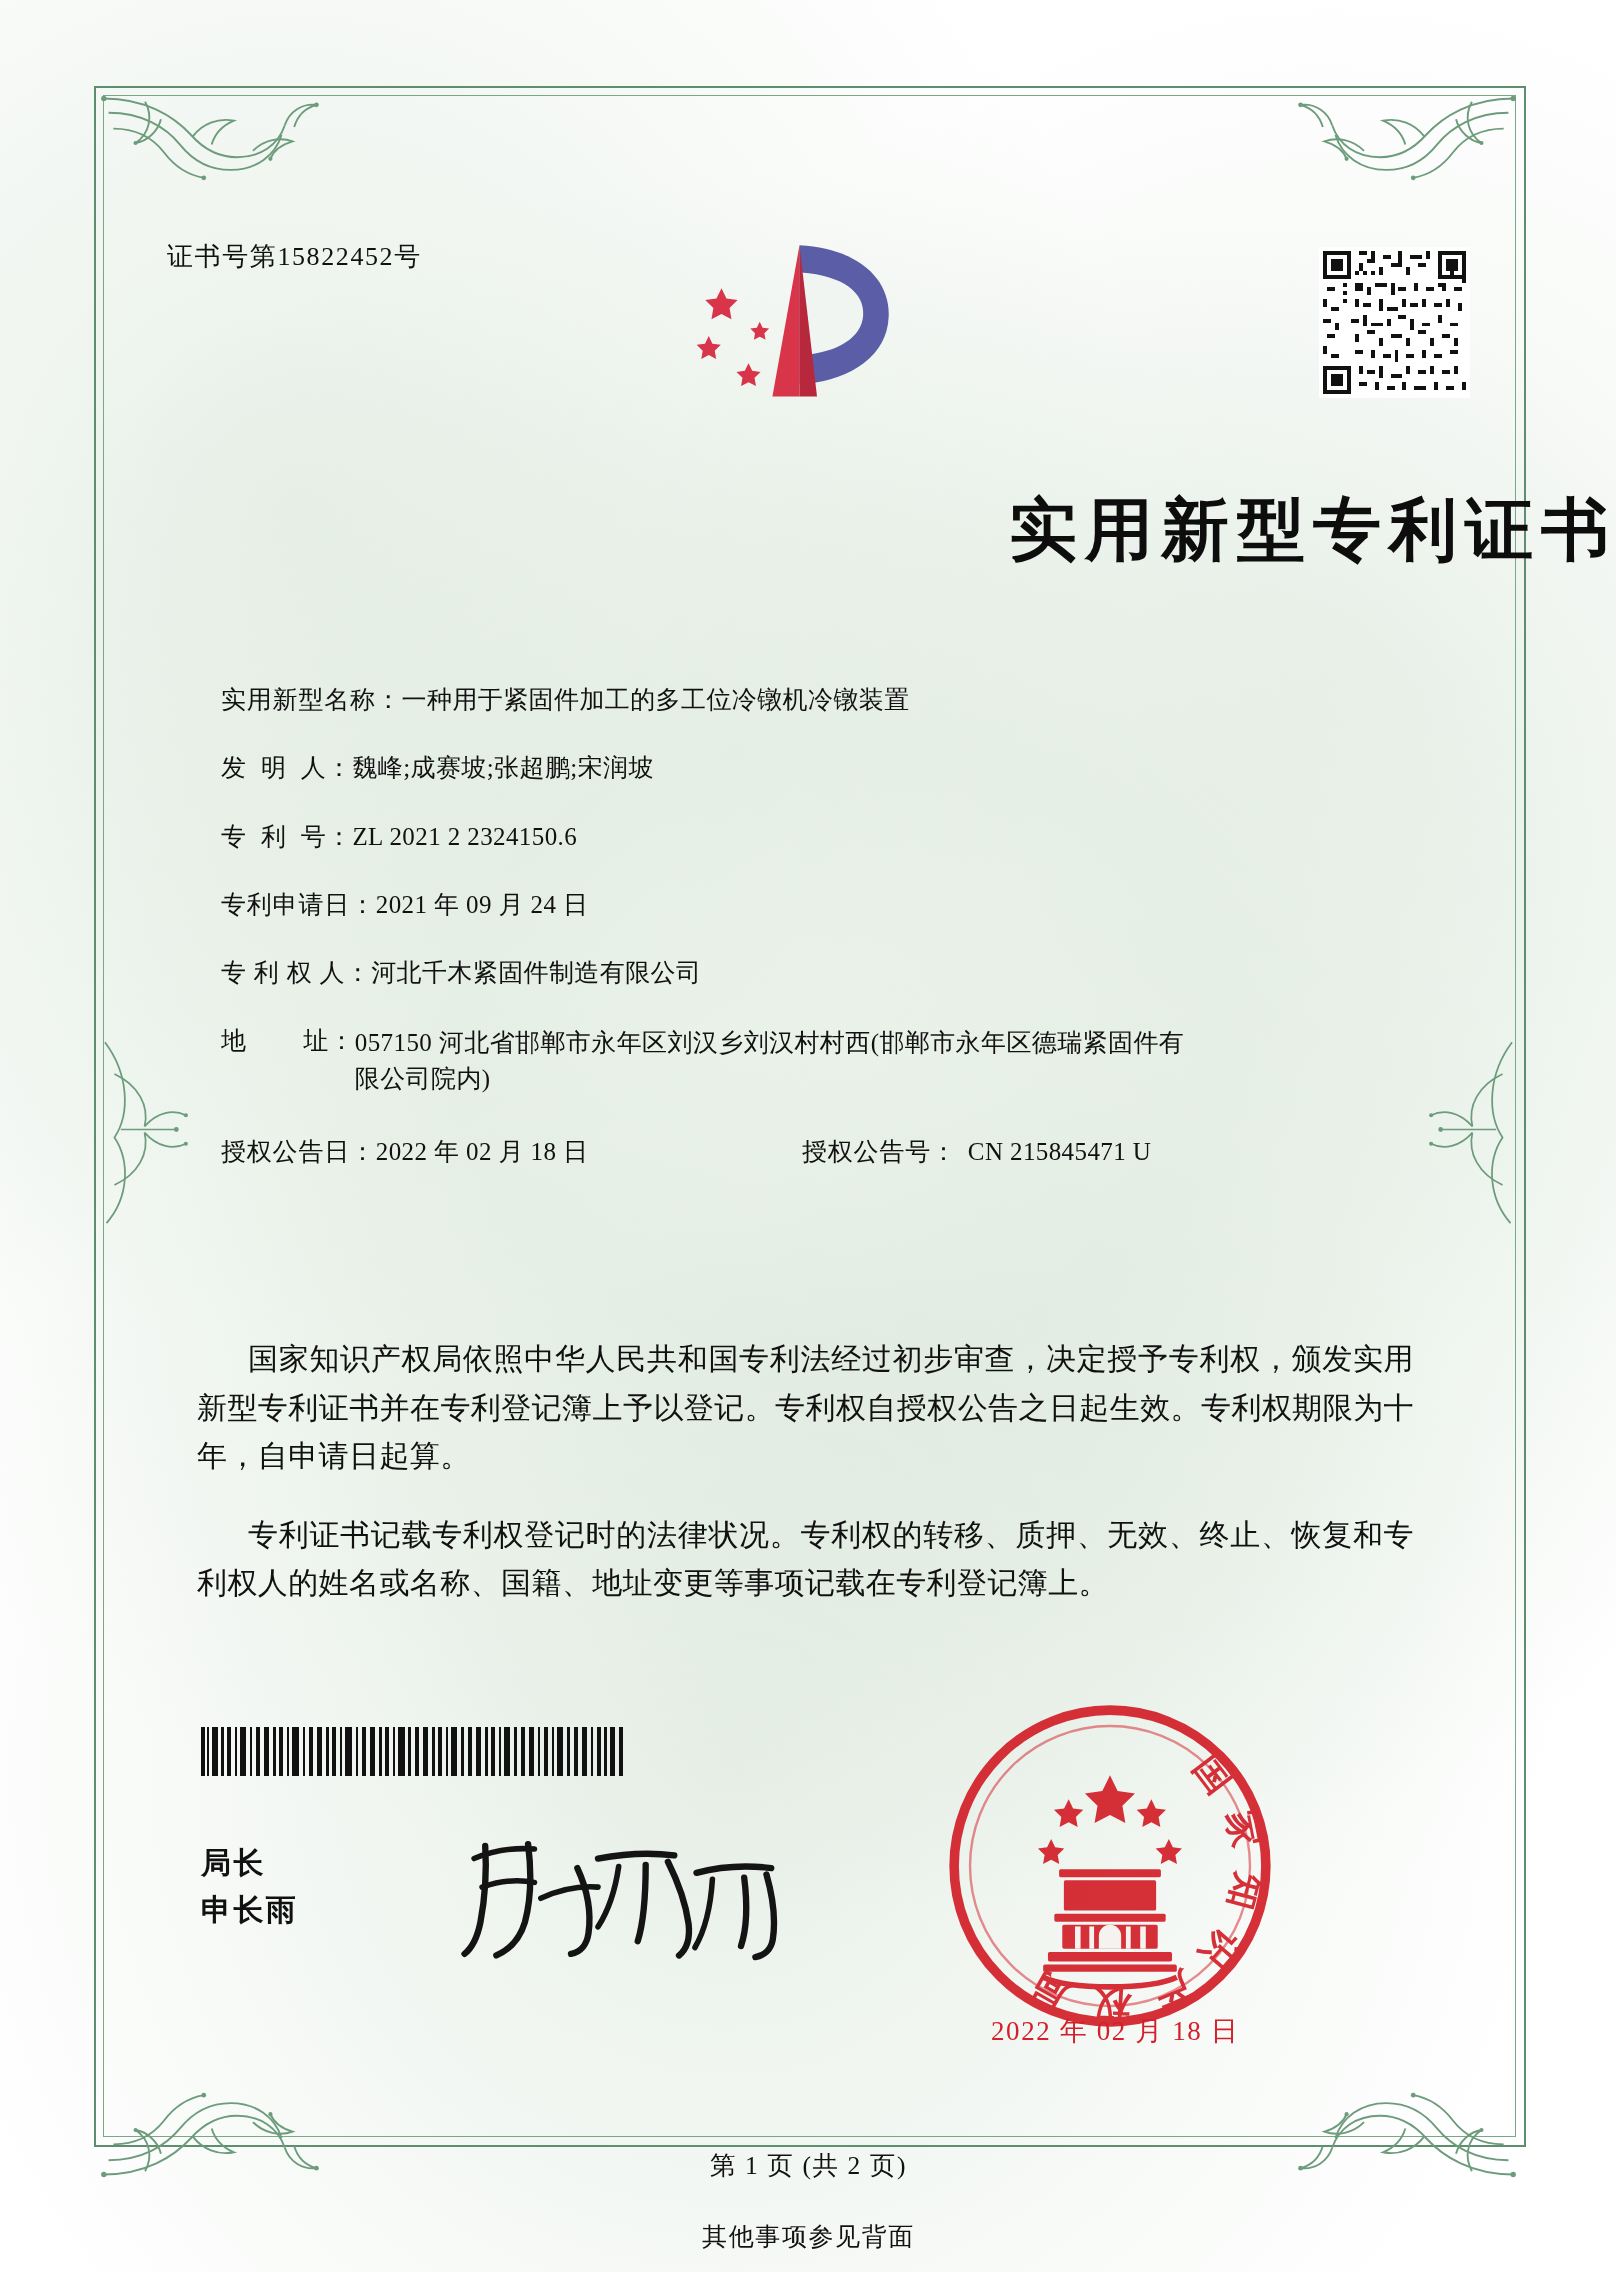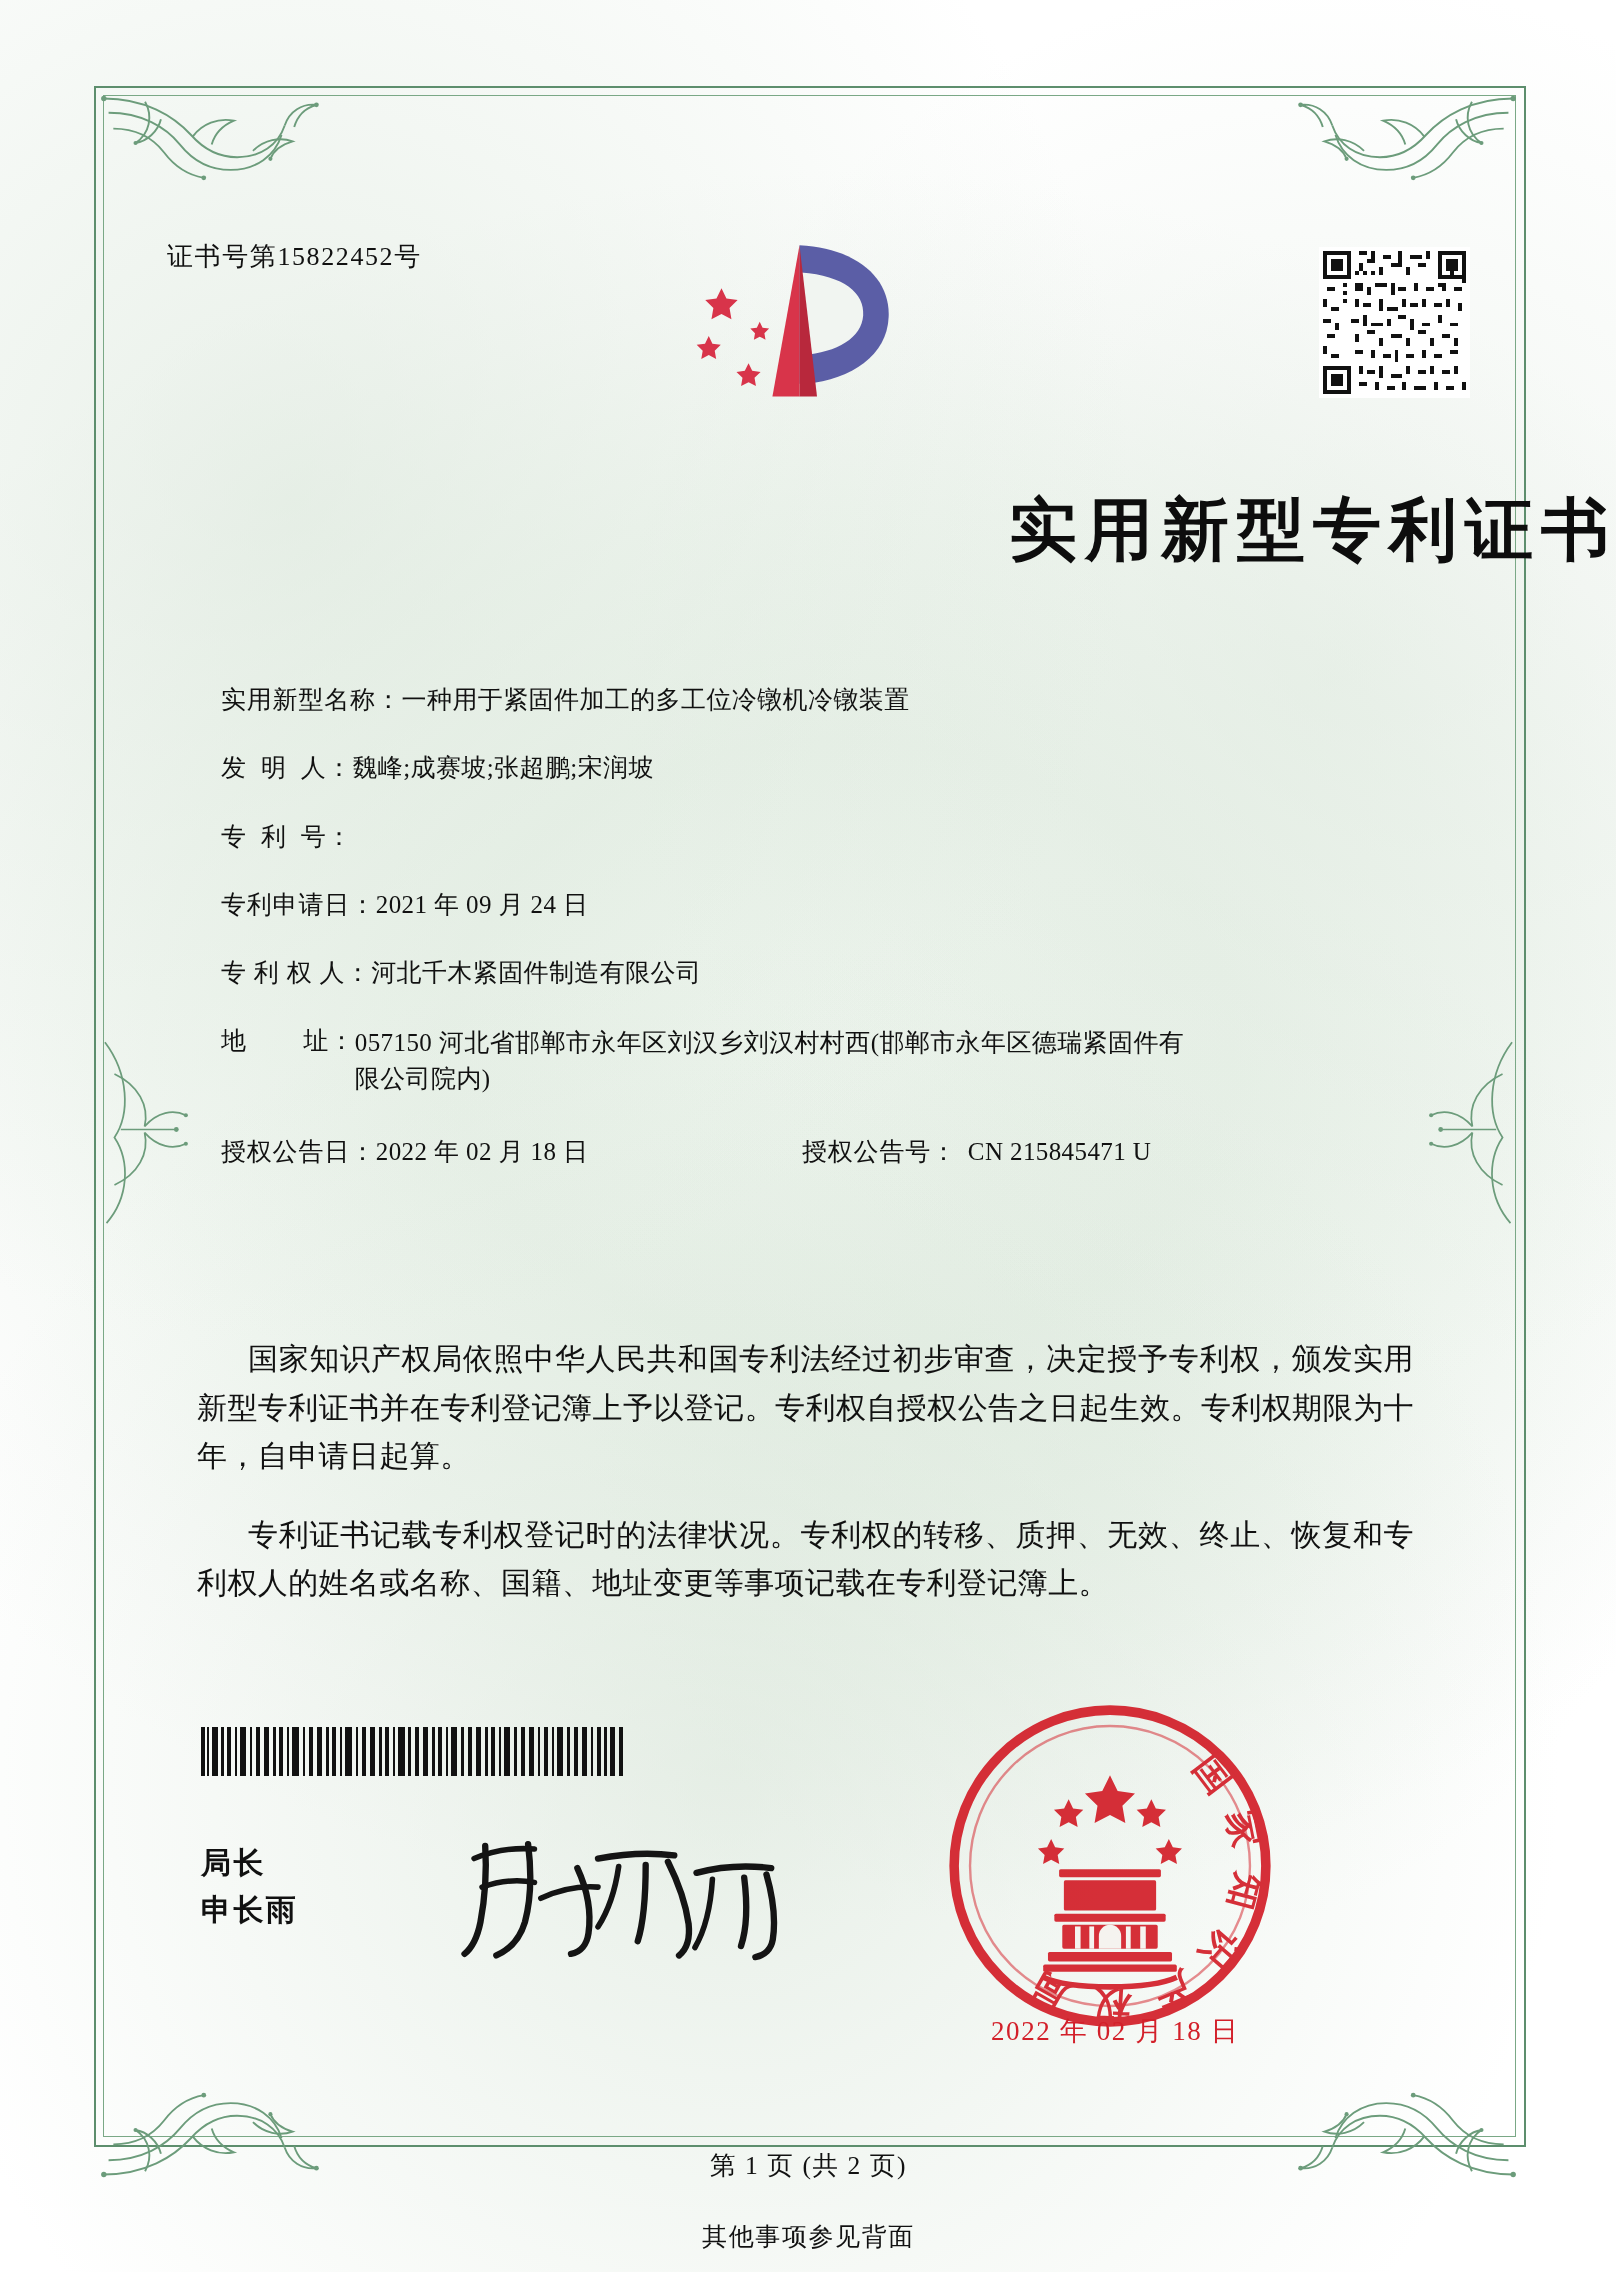--- a/index.html
+++ b/index.html
@@ -506,20 +506,21 @@
     <div class="field-row tight">
       <span class="field-label">实用新型名称：</span>
       <span class="field-value">一种用于紧固件加工的多工位冷镦机冷镦装置</span>
     </div>
     <div class="field-row tight">
       <span class="field-label">发  明  人：</span>
       <span class="field-value">魏峰;成赛坡;张超鹏;宋润坡</span>
     </div>
     <div class="field-row tight">
       <span class="field-label">专  利  号：</span>
+      <span class="field-value">ZL 2021 2 2324150.6</span>
     </div>
     <div class="field-row tight">
       <span class="field-label">专利申请日：</span>
       <span class="field-value">2021 年 09 月 24 日</span>
     </div>
     <div class="field-row tight">
       <span class="field-label">专 利 权 人：</span>
       <span class="field-value">河北千木紧固件制造有限公司</span>
     </div>
     <div class="field-row addr-row">

